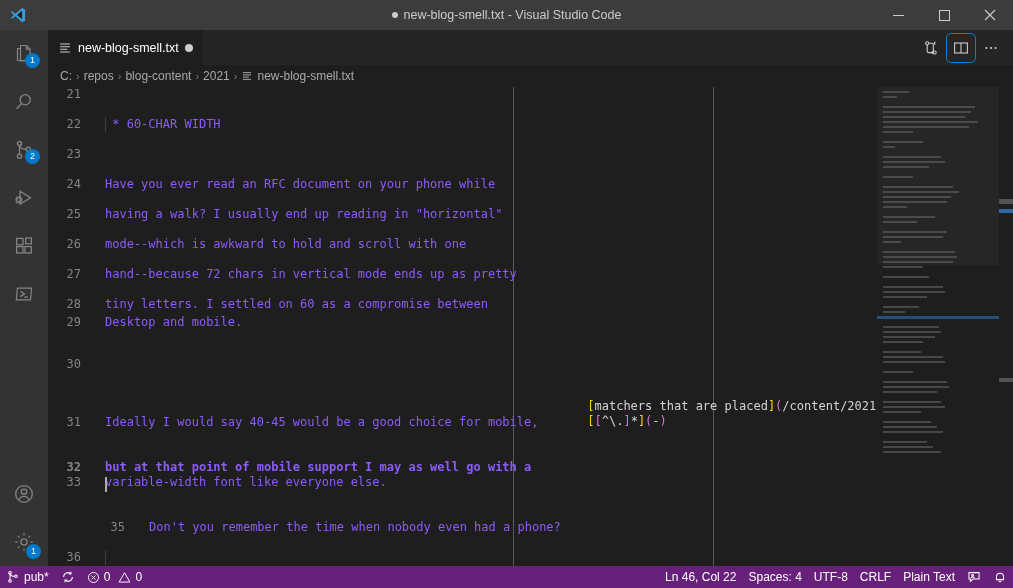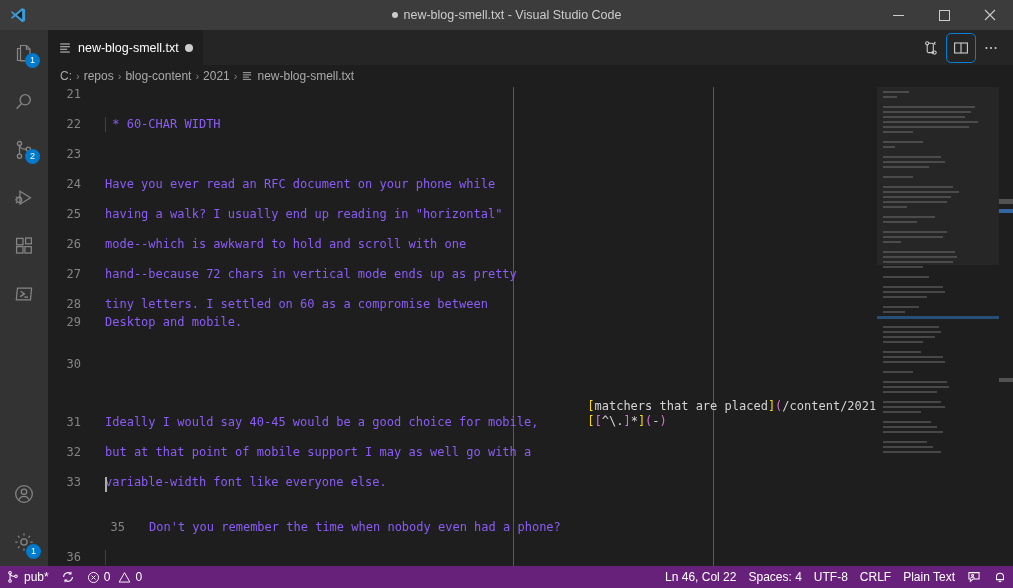--- a/index.html
+++ b/index.html
@@ -456,21 +456,21 @@
               <div class="line" style="top: 15px;"><div class="ln">22</div><div class="lcontent"> * 60-CHAR WIDTH</div><div class="iguide"></div></div>
               <div class="line" style="top: 30px;"><div class="ln">23</div><div class="lcontent"></div></div>
               <div class="line" style="top: 45px;"><div class="ln">24</div><div class="lcontent">Have you ever read an RFC document on your phone while</div></div>
               <div class="line" style="top: 60px;"><div class="ln">25</div><div class="lcontent">having a walk? I usually end up reading in "horizontal"</div></div>
               <div class="line" style="top: 75px;"><div class="ln">26</div><div class="lcontent">mode--which is awkward to hold and scroll with one</div></div>
               <div class="line" style="top: 90px;"><div class="ln">27</div><div class="lcontent">hand--because 72 chars in vertical mode ends up as pretty</div></div>
               <div class="line" style="top: 105px;"><div class="ln">28</div><div class="lcontent">tiny letters. I settled on 60 as a compromise between</div></div>
               <div class="line" style="top: 108px;"><div class="ln">29</div><div class="lcontent">Desktop and mobile.</div></div>
               <div class="line" style="top: 135px; flex-direction: column;"><div class="ln">30</div><div class="lcontent"></div></div>
               <div class="line" style="top: 150px; margin-top: 28px;"><div class="ln">31</div><div class="lcontent">Ideally I would say 40-45 would be a good choice for mobile,</div></div>
-              <div class="line" style="top: 165px;"><div class="ln">32</div><div class="lcontent">but at that point of mobile support I may as well go with a</div></div>
+              <div class="line" style="top: 180px; font-weight: bold;"><div class="ln">32</div><div class="lcontent">but at that point of mobile support I may as well go with a</div></div>
               <div class="line" style="top: 180px;"><div class="ln">33</div><div class="lcontent">variable-width font like everyone else.</div></div>
               <div class="line" style="top: 210px; padding-left: 44px;"><div class="ln">35</div><div class="lcontent">Don't you remember the time when nobody even had a phone?</div></div>
               <div class="line" style="top: 225px;"><div class="ln">36</div><div class="lcontent"></div><div class="iguide"></div></div>
             </div>
           <div class="caret" id="caret" style="top: 390px; left: 57px;"></div>
         </div>
 
         <div class="pane2" style="left:467px; top:297px;">
           <span class="tok-bracket">[</span><span>matchers that are placed</span><span class="tok-bracket">]</span><span class="tok-paren">(</span><span>/content/2021/new-blog-smel</span>
         </div>

